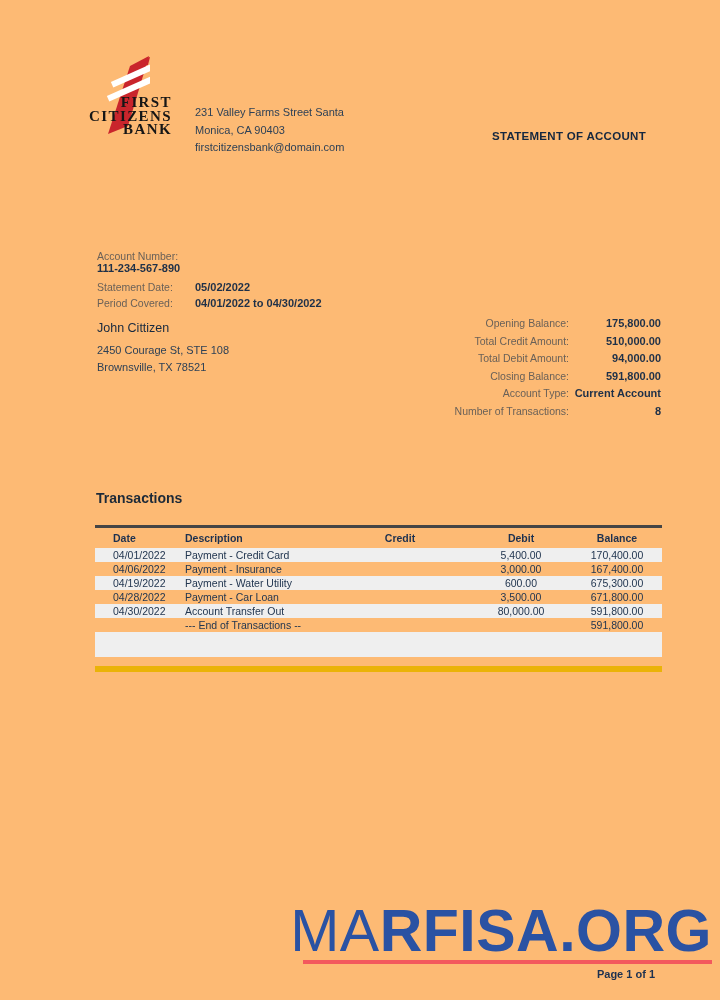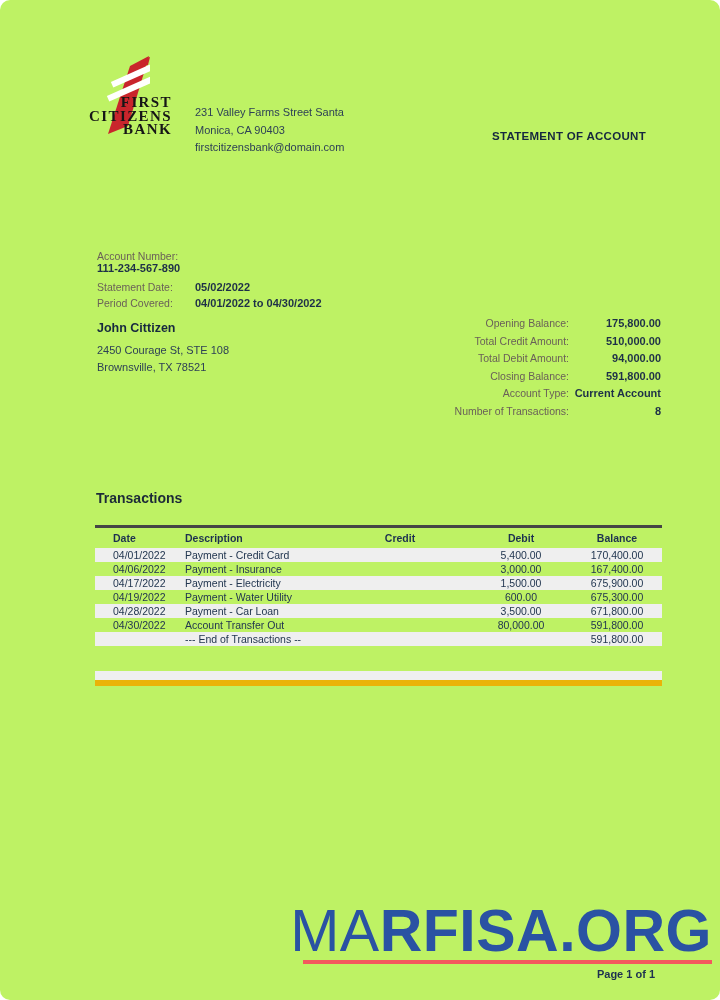--- a/index.html
+++ b/index.html
@@ -1,18 +1,18 @@
 <!DOCTYPE html>
 <html><head>
 <meta charset="utf-8">
 <style>
   * { margin:0; padding:0; box-sizing:border-box; }
   html,body { width:720px; height:1000px; background:#ffffff;
     font-family:"Liberation Sans", sans-serif; }
-  .page { position:relative; width:720px; height:1000px; background:#bef264; overflow:hidden;border-radius:10px; }
+  .page { position:relative; width:720px; height:1000px; background:#fdba74; overflow:hidden; }
 
   
   .logo-flag { position:absolute; left:100px; top:56px; }
   .logo-text { position:absolute; left:58px; top:96px; width:114px; text-align:right;
     font-family:"Liberation Serif", serif; font-weight:700; color:#161616;
     font-size:15px; line-height:13.5px; letter-spacing:1.4px; }
 
   
   .bank-address { position:absolute; left:195px; top:104px; font-size:11px;
     line-height:17.5px; color:#2e4156; }
@@ -23,21 +23,21 @@
 
   
   .account-info { position:absolute; left:97px; top:250px; }
   .ai-row { display:flex; align-items:baseline; margin-bottom:4px; }
   .ai-row.first { margin-bottom:7px;flex-direction:column; }
   .ai-label { width:98px; font-size:10.5px; color:#6a6158; }
   .ai-value { font-size:11px; font-weight:700; color:#1e3048; }
 
   
   .customer { position:absolute; left:97px; top:321px; }
-  .customer-name { font-size:12.5px; font-weight:700; color:#17293f; margin-bottom:7px; }
+  .customer-name { font-size:12.5px; font-weight:400; color:#17293f; margin-bottom:7px; }
   .customer-line { font-size:11px; line-height:17px; color:#2e4156; }
 
   
   .summary { position:absolute; right:59px; top:317px; }
   .s-row { display:flex; justify-content:flex-end; align-items:baseline; margin-bottom:5.5px; }
   .s-row.last { margin-top:6px; }
   .s-label { font-size:10.5px; color:#6a6158; text-align:right; }
   .s-value { width:92px; text-align:right; font-size:11px; font-weight:700; color:#1e3048; }
 
   
@@ -169,27 +169,20 @@
           <td class="num">170,400.00</td>
         </tr>
         <tr>
           <td class="date-col">04/06/2022</td>
           <td>Payment - Insurance</td>
           <td class="num"></td>
           <td class="num">3,000.00</td>
           <td class="num">167,400.00</td>
         </tr>
         <tr>
-          <td class="date-col">04/17/2022</td>
-          <td>Payment - Electricity</td>
-          <td class="num"></td>
-          <td class="num">1,500.00</td>
-          <td class="num">675,900.00</td>
-        </tr>
-        <tr>
           <td class="date-col">04/19/2022</td>
           <td>Payment - Water Utility</td>
           <td class="num"></td>
           <td class="num">600.00</td>
           <td class="num">675,300.00</td>
         </tr>
         <tr>
           <td class="date-col">04/28/2022</td>
           <td>Payment - Car Loan</td>
           <td class="num"></td>

